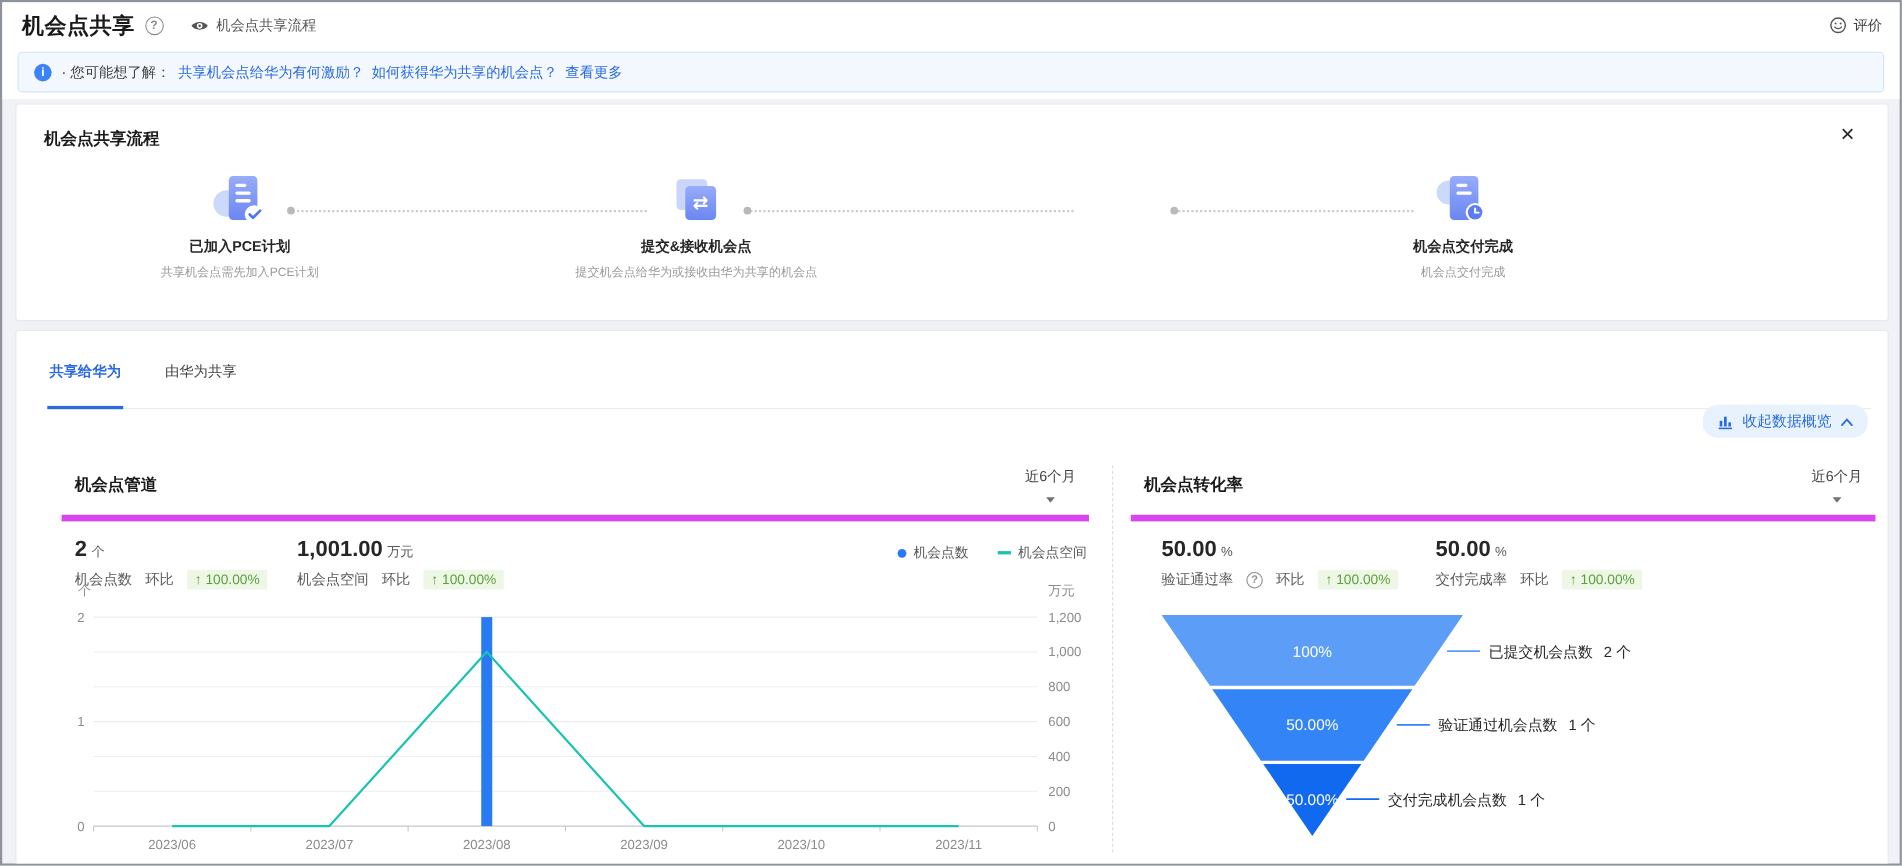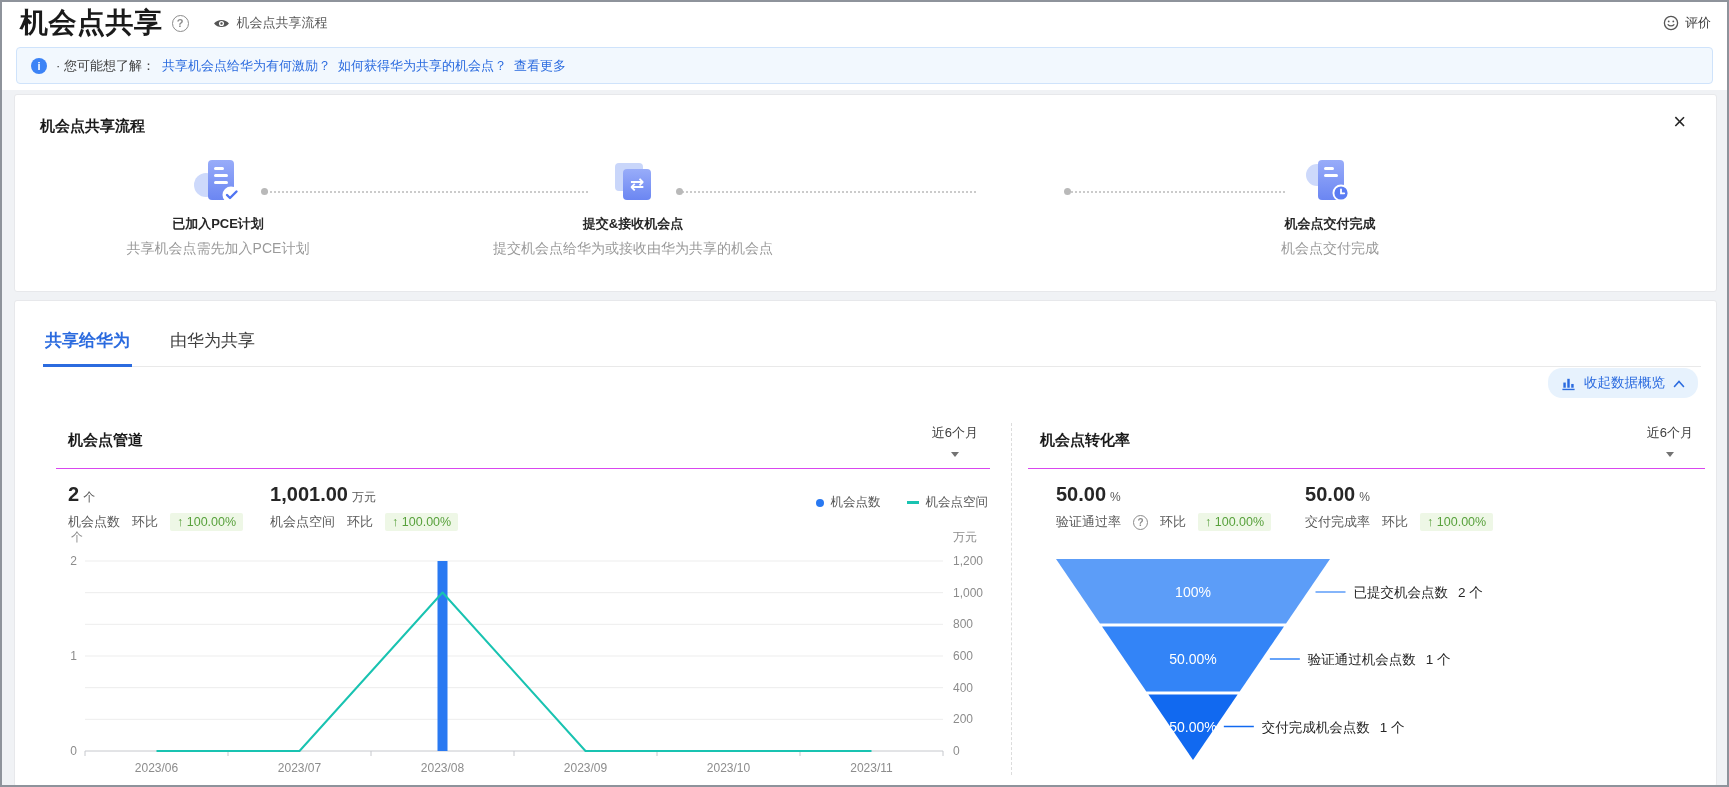--- a/index.html
+++ b/index.html
@@ -7,21 +7,21 @@
     --green:#58a13c; --green-bg:#eef7e6;
   }
   *{box-sizing:border-box; margin:0; padding:0;}
   body{font-family:"Liberation Sans","DejaVu Sans",sans-serif; background:#d8dadd;}
   .screen{position:relative; width:1729px; height:787px; background:#f0f2f5;
     border:2px solid #8e939b; overflow:hidden; color:#262626;}
 
   
   .topbar{position:absolute; left:0; top:0; width:100%; height:88px; background:#fff;}
   .title-row{position:absolute; left:18px; top:0; right:16px; height:42px; display:flex; align-items:center;}
-  .page-title{font-size:28px; font-weight:700; color:#1a1a1a; letter-spacing:.5px;}
+  .page-title{font-size:20px; font-weight:700; color:#1a1a1a; letter-spacing:.5px;}
   .help-circle{width:17px; height:17px; border:1.4px solid #8c8c8c; border-radius:50%; color:#8c8c8c;
     font-size:11px; font-weight:700; display:inline-flex; align-items:center; justify-content:center;
     margin-left:9px; cursor:pointer;}
   .flow-link{margin-left:24px; display:inline-flex; align-items:center; gap:7px;
     color:#595959; font-size:13px; cursor:pointer;}
   .feedback{margin-left:auto; display:inline-flex; align-items:center; gap:6px;
     color:#404040; font-size:13px; cursor:pointer;}
 
   .banner{position:absolute; left:14px; right:14px; top:45px; height:37px; background:#f2f8fe;
     border:1px solid #cfe3fb; border-radius:4px; display:flex; align-items:center;
@@ -33,44 +33,44 @@
 
   
   .flow-card{position:absolute; left:12px; top:92px; width:1703px; height:198px;
     background:#fff; border:1px solid #e7e8eb; border-radius:3px;}
   .flow-title{position:absolute; left:25px; top:22px; font-size:15px; font-weight:700; color:#1a1a1a;}
   .close-x{position:absolute; right:30px; top:16px; font-size:22px; line-height:1;
     color:#262626; cursor:pointer;}
   .flow-step{position:absolute; top:60px; width:320px; margin-left:-160px; text-align:center;}
   .step-icon{width:54px; height:54px; margin:0 auto;}
   .step-title{margin-top:6px; font-size:13px; font-weight:600; color:#262626;}
-  .step-desc{margin-top:7px; font-size:14px; color:#9a9a9a;}
+  .step-desc{margin-top:7px; font-size:11px; color:#9a9a9a;}
   .connector{position:absolute; top:96px; border-top:2px dotted #cbcbcb;}
   .connector::before{content:''; position:absolute; left:-2px; top:-5px; width:7px; height:7px;
     border-radius:50%; background:#b9b9b9;}
 
   
   .main-card{position:absolute; left:12px; top:298px; width:1703px; height:487px;
     background:#fff; border:1px solid #e7e8eb; border-radius:3px;}
   .tabs{position:absolute; left:28px; right:15px; top:28px; display:flex; gap:36px;
     border-bottom:1px solid #e9e9e9;}
-  .tab{padding:0 2px 12px; font-size:17px; color:#404040; cursor:pointer;}
+  .tab{padding:0 2px 22px; font-size:13px; color:#404040; cursor:pointer;}
   .tab.active{color:var(--accent); font-weight:600; border-bottom:3px solid var(--accent); margin-bottom:-1px;}
   .collapse-btn{position:absolute; right:18px; top:67px; height:30px; padding:0 13px;
     background:#e7f2fd; color:var(--accent); border:none; border-radius:14px; font-size:13.5px;
     display:flex; align-items:center; gap:8px; cursor:pointer;
     font-family:"Liberation Sans","DejaVu Sans",sans-serif;}
 
   .panel{position:absolute; top:117px; height:365px;}
   .panel-left{left:41px; width:934px;}
   .panel-right{left:1013px; width:677px;}
   .v-divider{position:absolute; left:996px; top:122px; height:352px; border-left:1px dashed #dcdcdc;}
 
   .panel-header{display:flex; justify-content:space-between; align-items:center;
-    padding:6px 12px 11px; border-bottom:1px solid #d946ef;}
+    padding:6px 12px 11px; border-bottom:6px solid #d946ef;}
   .panel-title{font-size:15px; font-weight:700; color:#1a1a1a;}
   .range-select{display:flex; align-items:center; gap:10px; font-size:13px; color:#404040; cursor:pointer;flex-direction:column;}
   .caret{width:0; height:0; border-left:4.5px solid transparent; border-right:4.5px solid transparent;
     border-top:5.5px solid #737373;}
 
   .stats{display:flex; gap:27px; padding:14px 12px 0;}
   .panel-right .stats{padding-left:28px; gap:34px;}
   .stat-value{font-size:20px; font-weight:600; color:#262626;}
   .stat-value .unit{font-size:12px; font-weight:400; color:#595959; margin-left:4px;}
   .stat-meta{margin-top:7px; display:flex; align-items:center; gap:12px; font-size:13px; color:#595959;}

